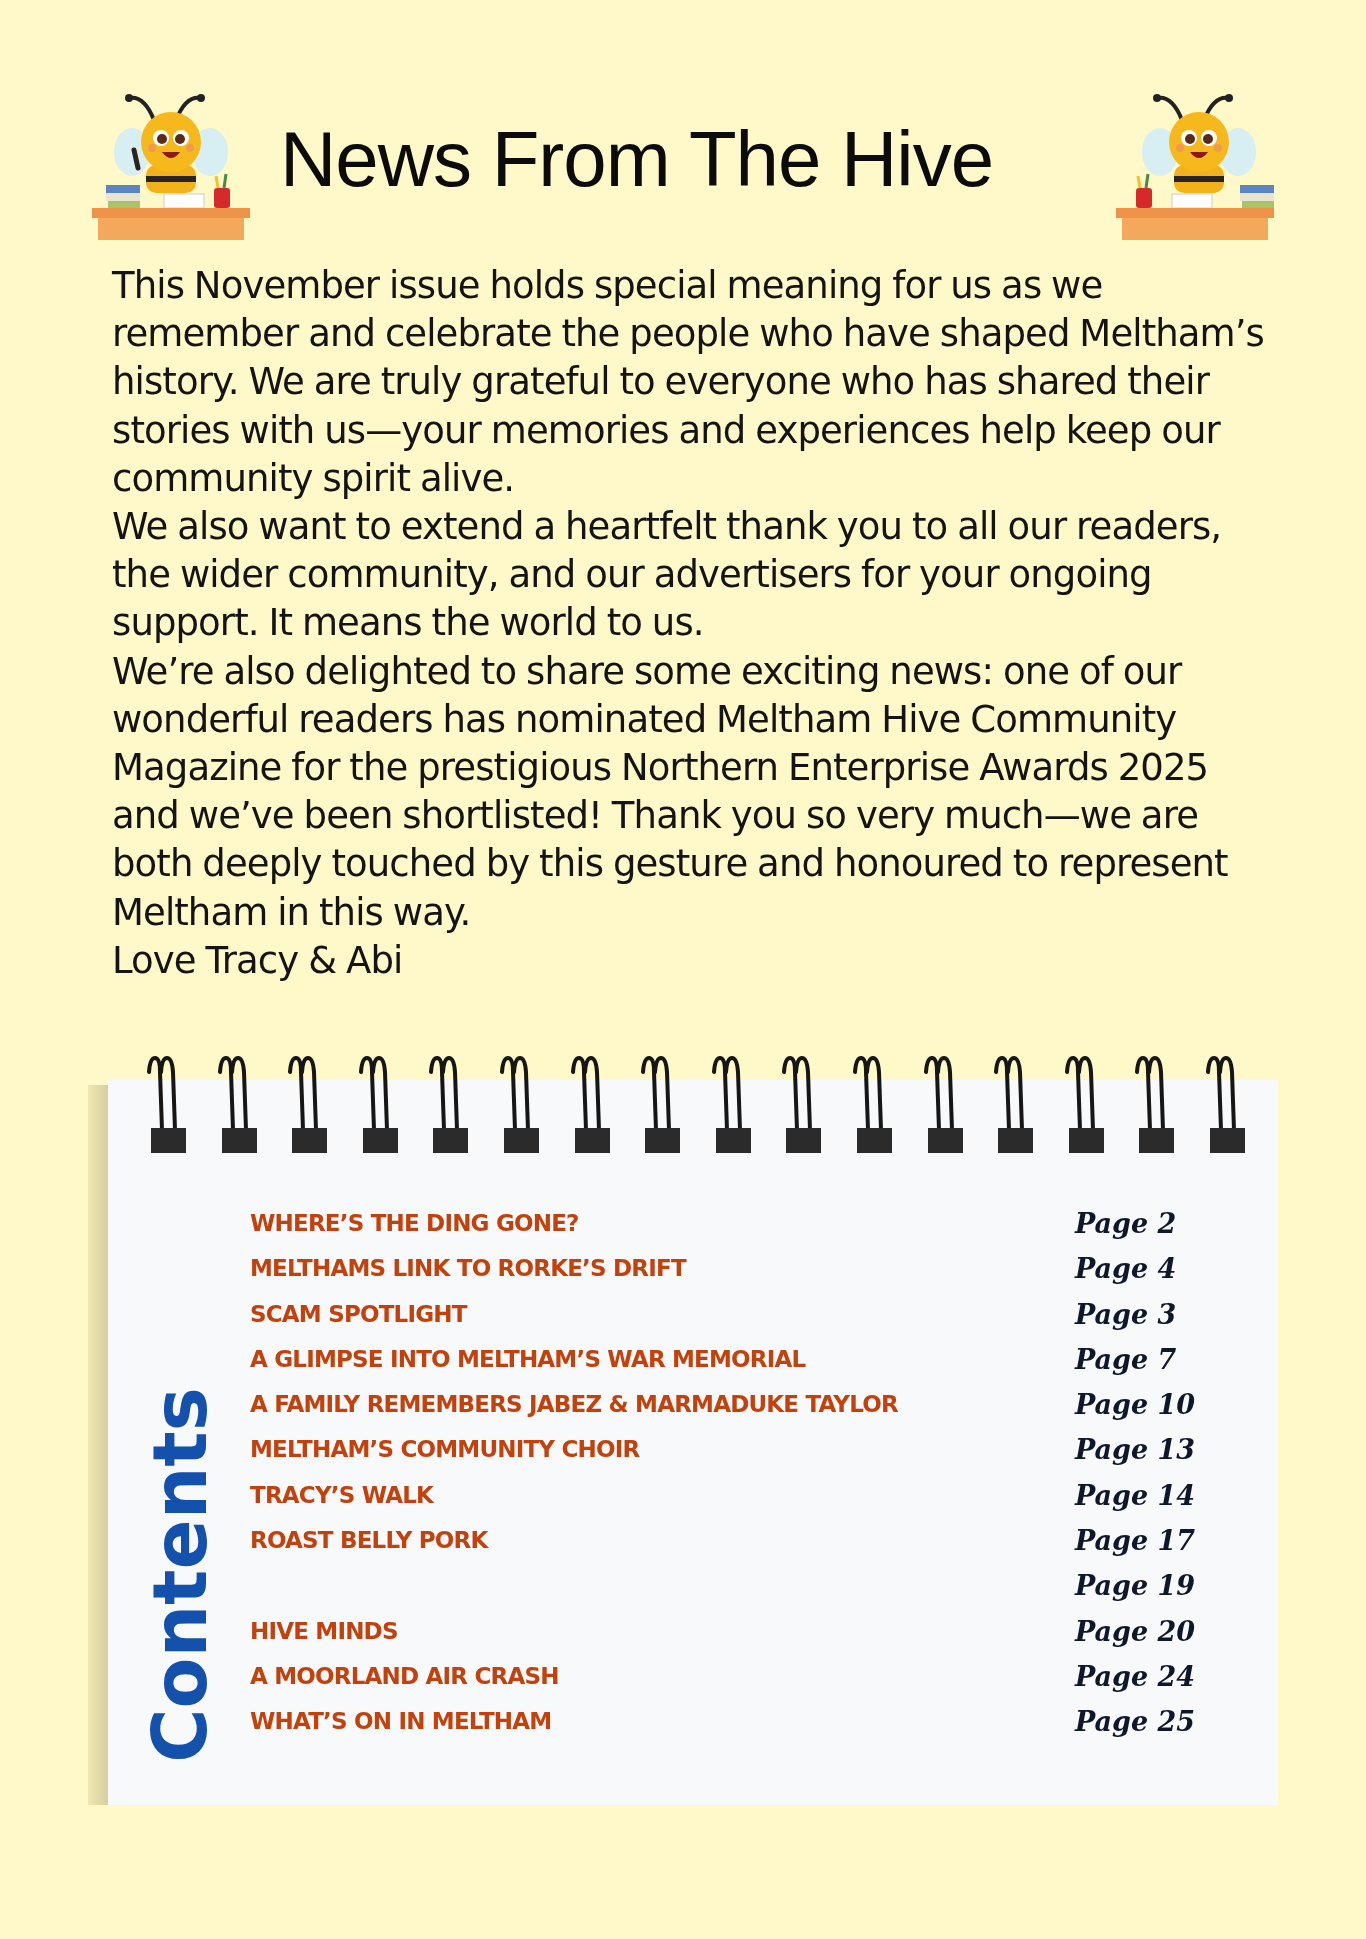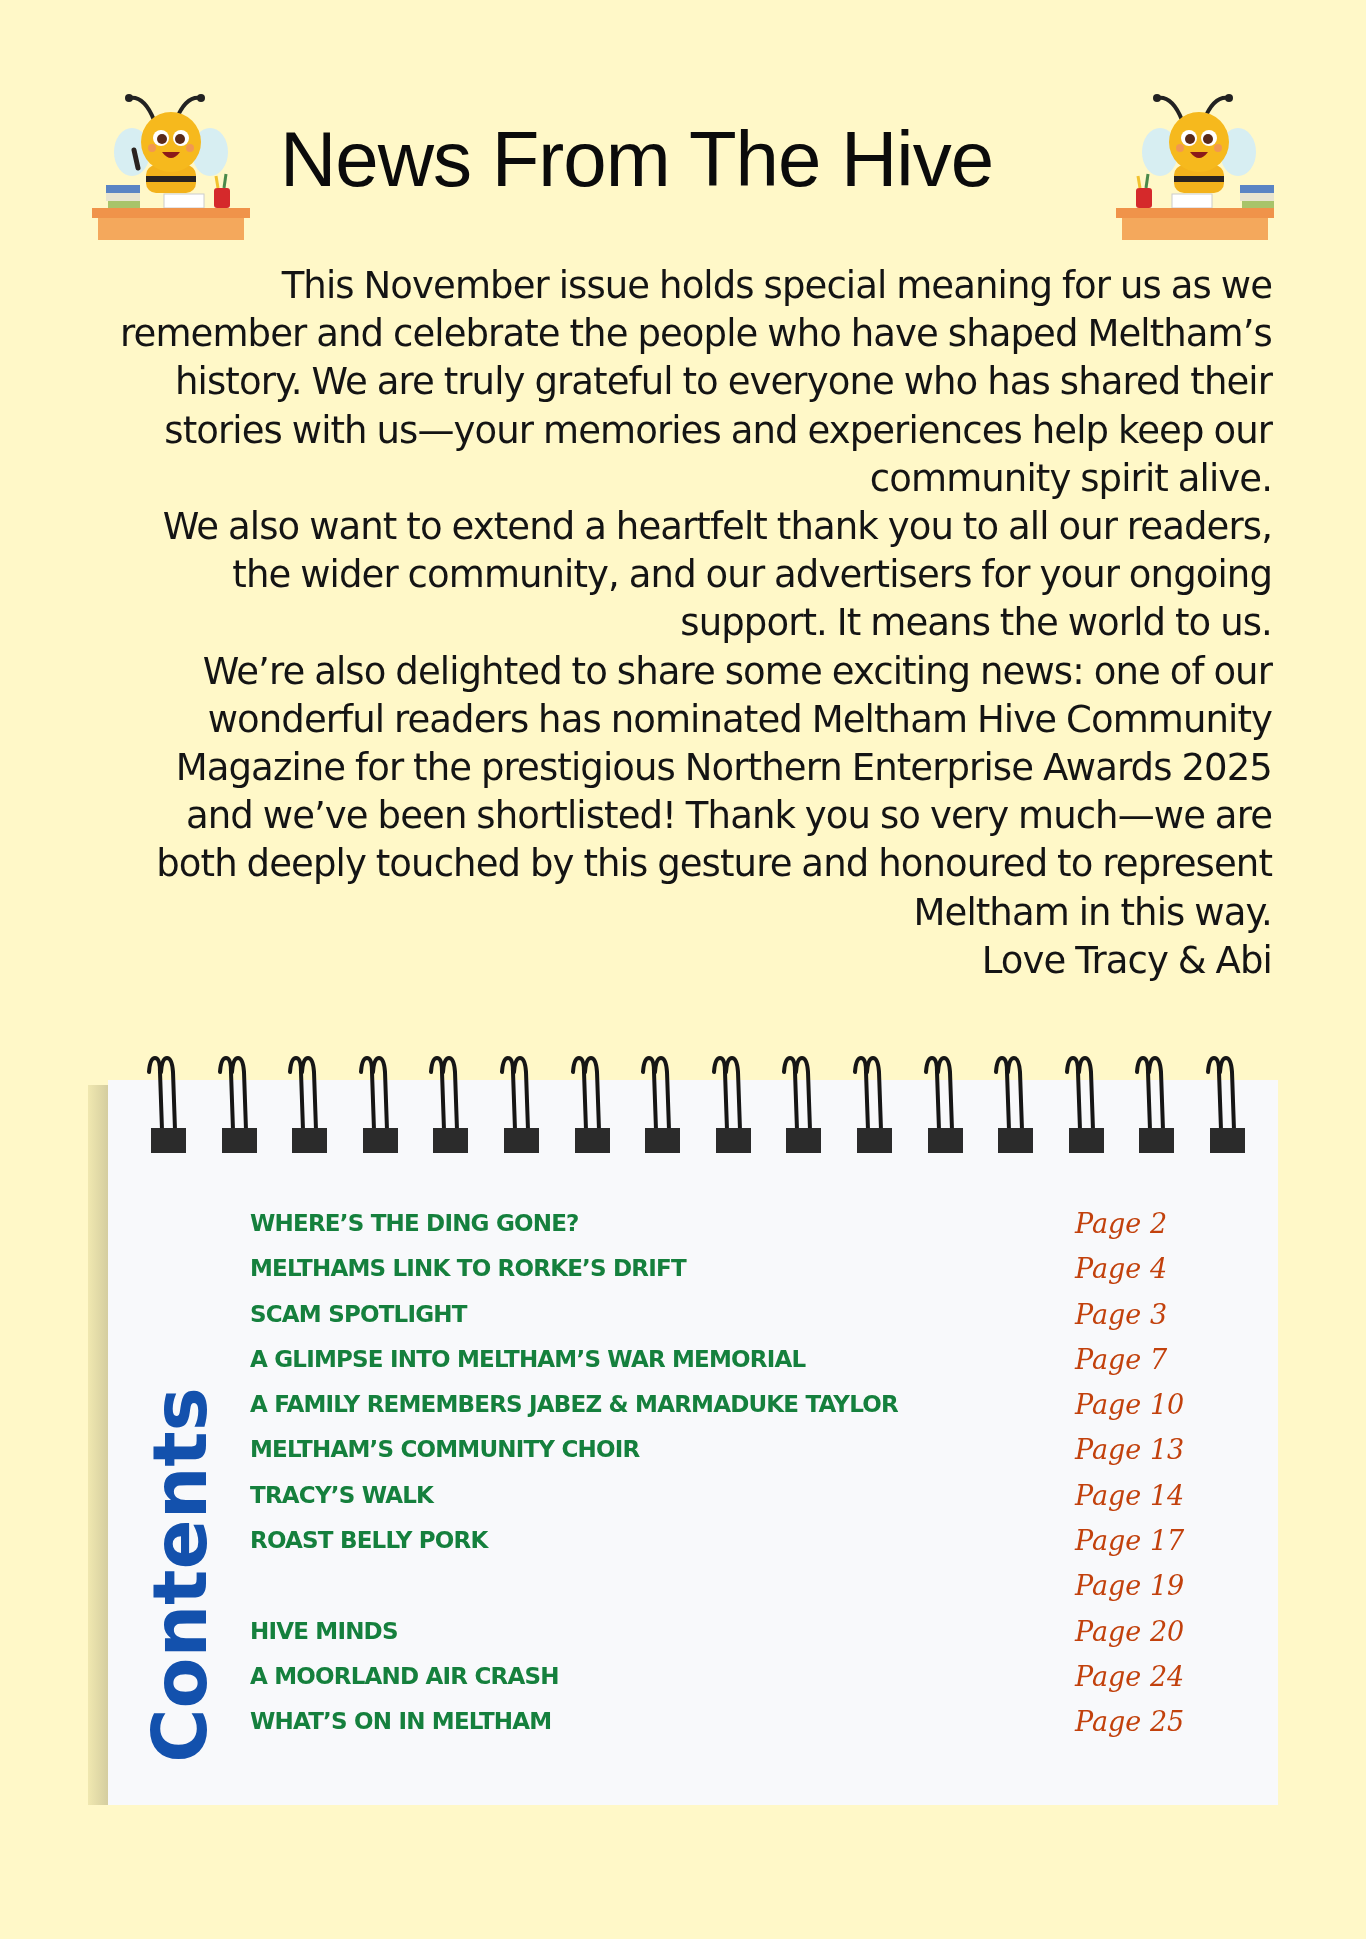--- a/index.html
+++ b/index.html
@@ -24,21 +24,21 @@
       font-weight: 400; font-size: 78px; letter-spacing: -1px;
       color: #0b0b0b; line-height: 1; text-align: left;
       white-space: nowrap;
     }
     .intro {
       position: absolute; left: 112px; top: 262px; width: 1160px;
       font-family: "DejaVu Sans", sans-serif;
       font-size: 37px; line-height: 48.2px; color: #141414;
       letter-spacing: -0.9px; word-spacing: -1px;
     }
-    .intro p { margin: 0; text-align: right; }
+    .intro p { margin: 0; }
 
     .notebook {
       position: absolute; left: 108px; top: 1080px; width: 1170px; height: 725px;
       background: #f8f9fb;
     }
     .notebook-shadow {
       position: absolute; left: 88px; top: 1085px; width: 24px; height: 720px;
       background: linear-gradient(to right, #f0e8b0, #cfc89c);
     }
     .rings { position: absolute; left: 0; top: 1050px; width: 1366px; height: 110px; }
@@ -50,28 +50,28 @@
       transform: rotate(-90deg); transform-origin: center center;
       font-family: "DejaVu Sans", sans-serif; font-weight: 700;
       font-size: 74px; color: #1351ad; text-align: center; line-height: 100px;
       margin-left: -120px;
     }
     .toc { position: absolute; left: 250px; top: 1210px; width: 1000px; }
     .toc-row { position: relative; height: 45.3px; }
     .toc-title {
       position: absolute; left: 0; top: 0;
       font-family: "DejaVu Sans", sans-serif; font-size: 23px; font-weight: 700;
-      color: #15803d; letter-spacing: -0.8px; text-transform: uppercase;
+      color: #c2410c; letter-spacing: -0.8px; text-transform: uppercase;
       white-space: nowrap;
     }
     .toc-page {
       position: absolute; left: 825px; top: -2px;
-      font-family: "DejaVu Serif", serif; font-size: 27px; font-weight: 400;
+      font-family: "DejaVu Serif", serif; font-size: 27px; font-weight: 700;
       font-style: italic;
-      color: #c2410c; white-space: nowrap;
+      color: #0f172a; white-space: nowrap;
     }
   </style>
 </head>
 <body>
 
 <div class="header">
   <svg class="bee left" viewBox="0 0 170 150">
     <path d="M70 30 Q60 5 45 8" stroke="#222" stroke-width="4" fill="none"></path>
     <circle cx="45" cy="8" r="4" fill="#222"></circle>
     <path d="M92 30 Q102 5 117 8" stroke="#222" stroke-width="4" fill="none"></path>

